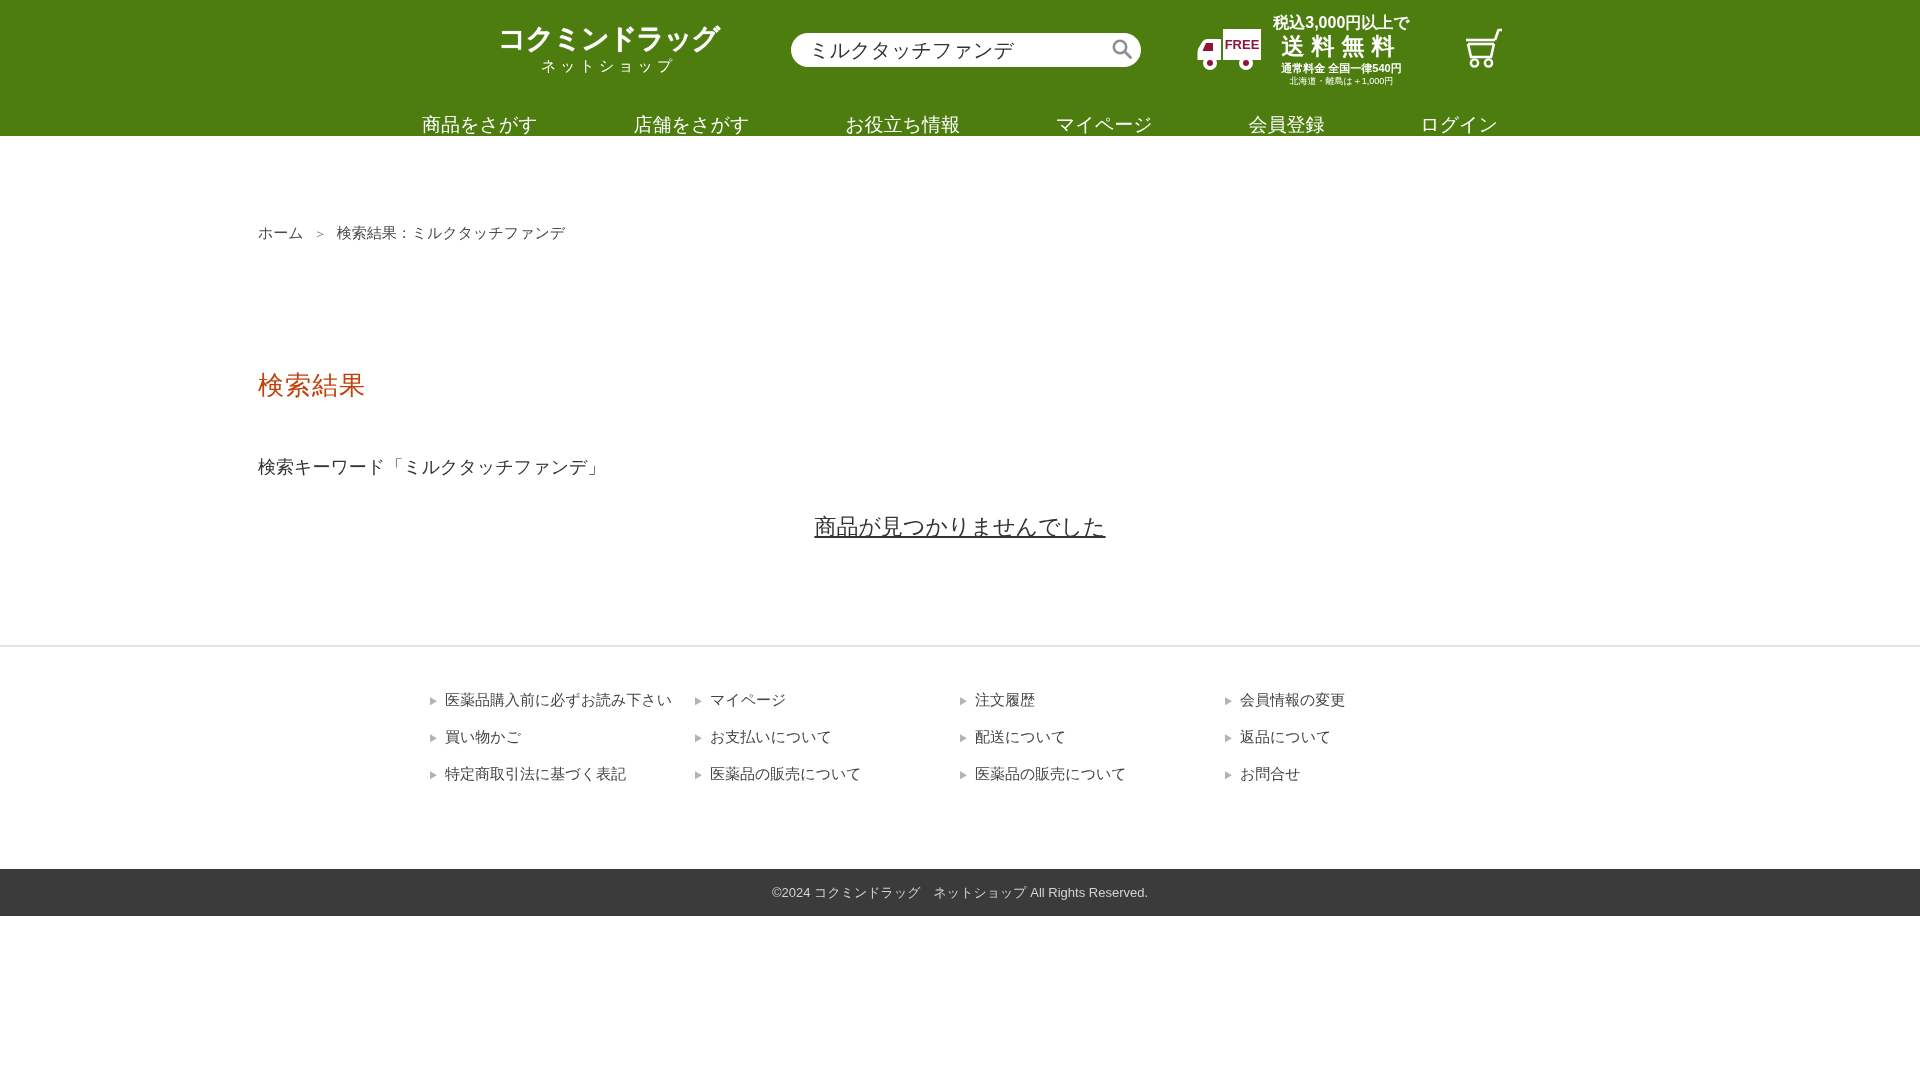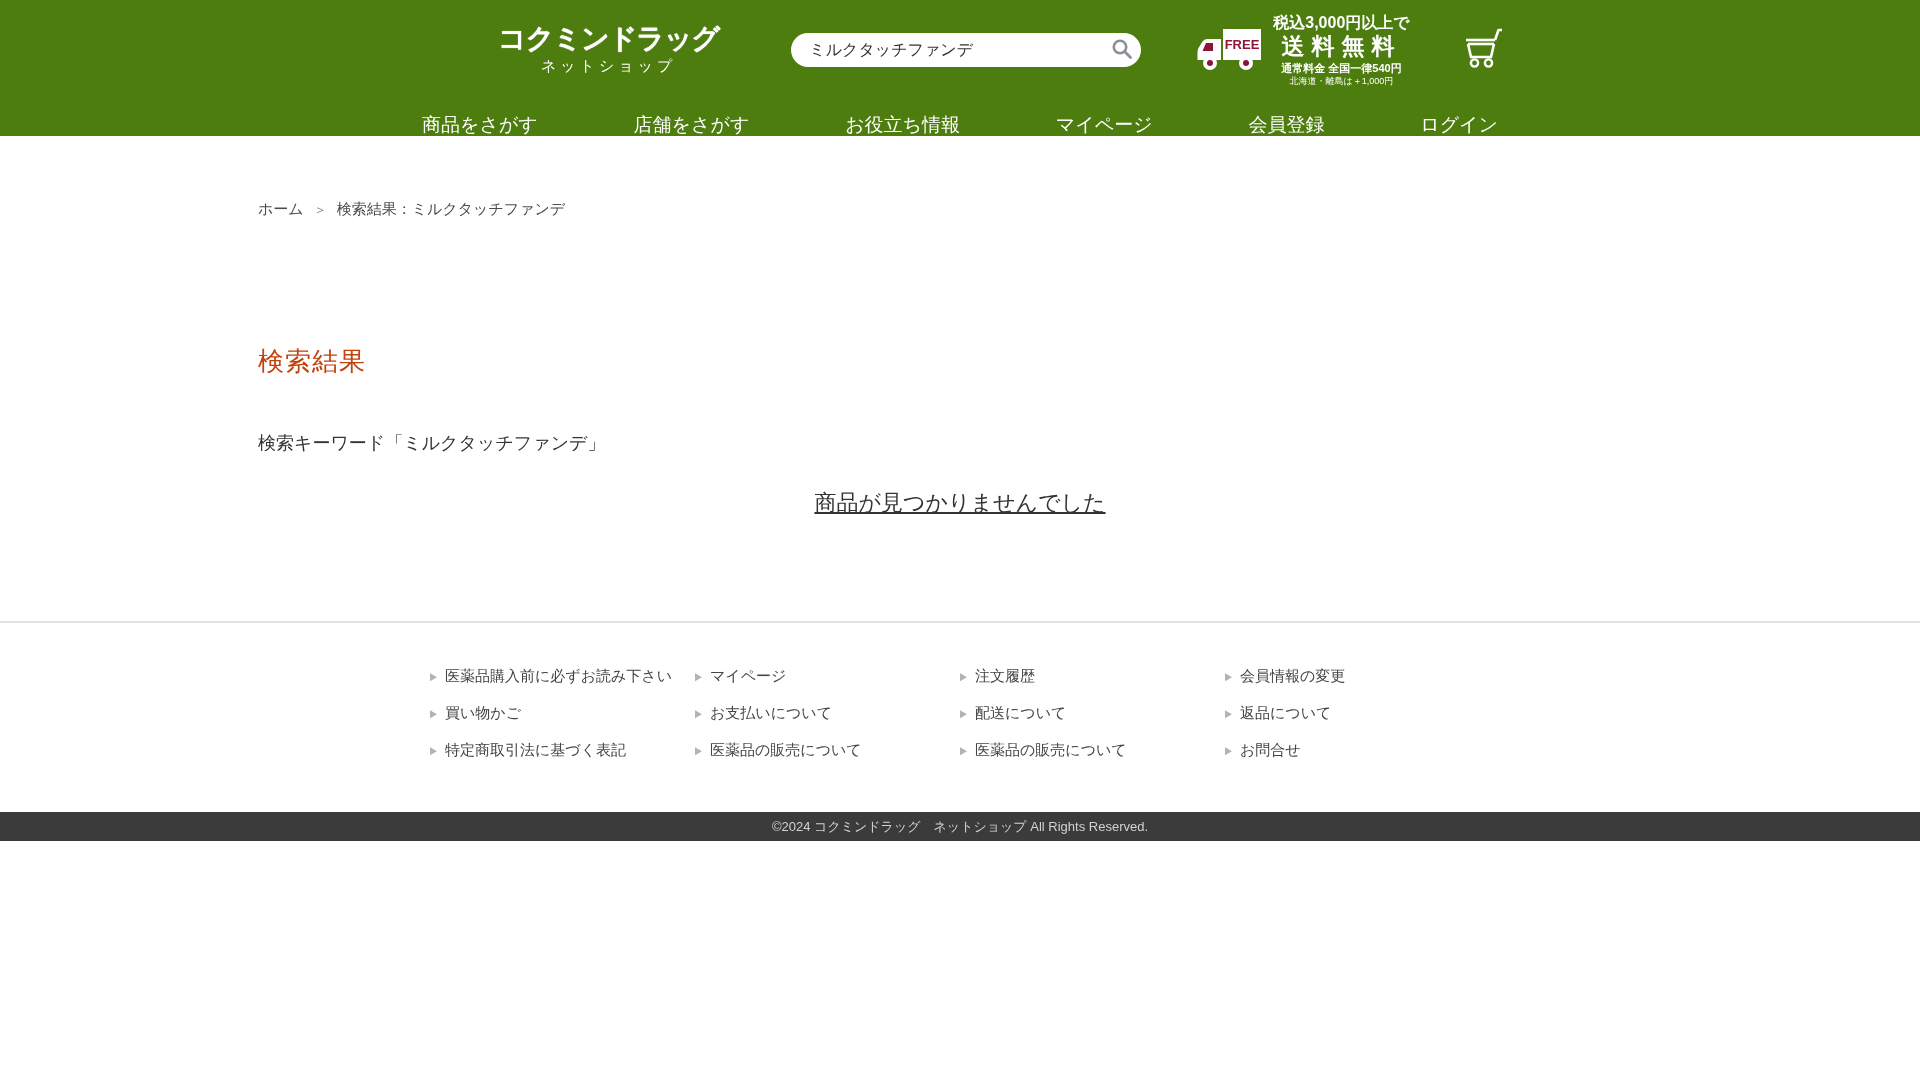--- a/index.html
+++ b/index.html
@@ -11,56 +11,56 @@
   .header { background:#4d7c0f; height:136px; width:100%; }
   .header-top { width:1200px; margin:0 auto; height:100px; display:flex; align-items:center; position:relative; }
 
   .logo { margin-left:138px; text-align:center; cursor:pointer; }
   .logo-main { color:#fff; font-size:28px; font-weight:900; letter-spacing:-1px; line-height:1.05; display:block;
     text-shadow:0 0 1px #fff; }
   .logo-sub { color:#fff; font-size:15px; letter-spacing:4px; display:block; margin-top:3px; }
 
   .search-wrap { position:relative; margin-left:72px; }
   .search-input { width:350px; height:34px; border:none; border-radius:17px; padding:0 44px 0 18px;
-    font-size:16px; color:#333; outline:none; background:#fff; font-family:inherit; }
+    font-size:20px; color:#333; outline:none; background:#fff; font-family:inherit; }
   .search-btn { position:absolute; right:4px; top:3px; width:30px; height:28px; border:none; background:transparent; cursor:pointer; }
 
   .shipping { display:flex; align-items:center; margin-left:56px; }
   .truck { width:66px; height:46px; flex:0 0 auto; }
   .ship-text { color:#fff; text-align:center; margin-left:10px; line-height:1.15; }
   .ship-l1 { font-size:16px; font-weight:bold; display:block; }
   .ship-l2 { font-size:23px; font-weight:bold; letter-spacing:7px; display:block; margin-top:1px; }
   .ship-l3 { font-size:11px; font-weight:bold; display:block; margin-top:3px; }
   .ship-l4 { font-size:9px; display:block; margin-top:1px; }
 
   .cart { margin-left:52px; cursor:pointer; }
 
   .nav { width:1160px; margin:0 auto; height:57px; display:flex; align-items:center; justify-content:space-between; padding:0 42px 8px 42px; }
   .nav-item { color:#fff; font-size:19px; cursor:pointer; white-space:nowrap; }
 
   
-  .breadcrumb { width:1404px; margin:0 auto; padding-top:64px; font-size:15px; color:#4b4b4b; }
+  .breadcrumb { width:1404px; margin:0 auto; padding-top:88px; font-size:15px; color:#4b4b4b; }
   .breadcrumb a { color:#4b4b4b; text-decoration:none; cursor:pointer; }
   .crumb-sep { color:#8a8a8a; margin:0 10px; font-size:13px; }
 
   
   .main { width:1404px; margin:0 auto; }
   .page-title { font-size:26px; font-weight:400; color:#c2410c; margin-top:125px; letter-spacing:1px; }
   .keyword-line { text-align:left; font-size:18px; color:#333; margin-top:52px; }
   .empty-line { text-align:center; font-size:22px; color:#333; margin-top:33px;text-decoration:underline; }
 
   .divider { border:none; border-top:2px solid #e3e3e3; margin-top:103px; width:100%; }
 
   
   .footer-links { width:1060px; margin:0 auto; padding-top:44px; display:grid;
     grid-template-columns:repeat(4,1fr); column-gap:0; row-gap:18px; }
   .flink { font-size:15px; color:#444; display:flex; align-items:center; cursor:pointer; white-space:nowrap; }
   .arr { color:#b3b3b3; font-size:9px; margin-right:8px; transform:scaleY(1.15); display:inline-block; }
 
-  .copyright-bar { background:#3b3b3b; height:29px; margin-top:52px; display:flex; align-items:center; justify-content:center; }
+  .copyright-bar { background:#3b3b3b; height:47px; margin-top:85px; display:flex; align-items:center; justify-content:center; }
   .copyright-text { color:#d2d2d2; font-size:13px; }
 </style>
 </head>
 <body>
 
 <header class="header">
   <div class="header-top">
 
     <div class="logo">
       <span class="logo-main">コクミンドラッグ</span>

